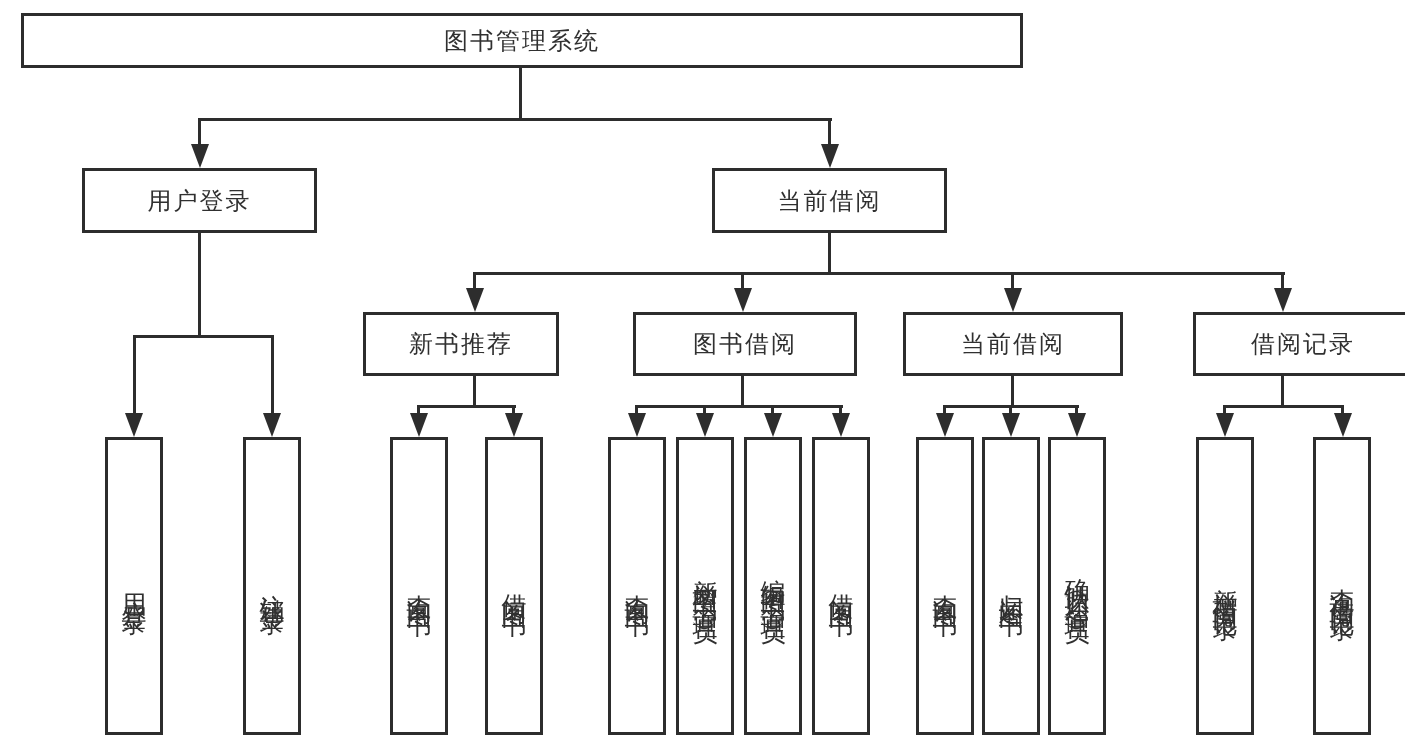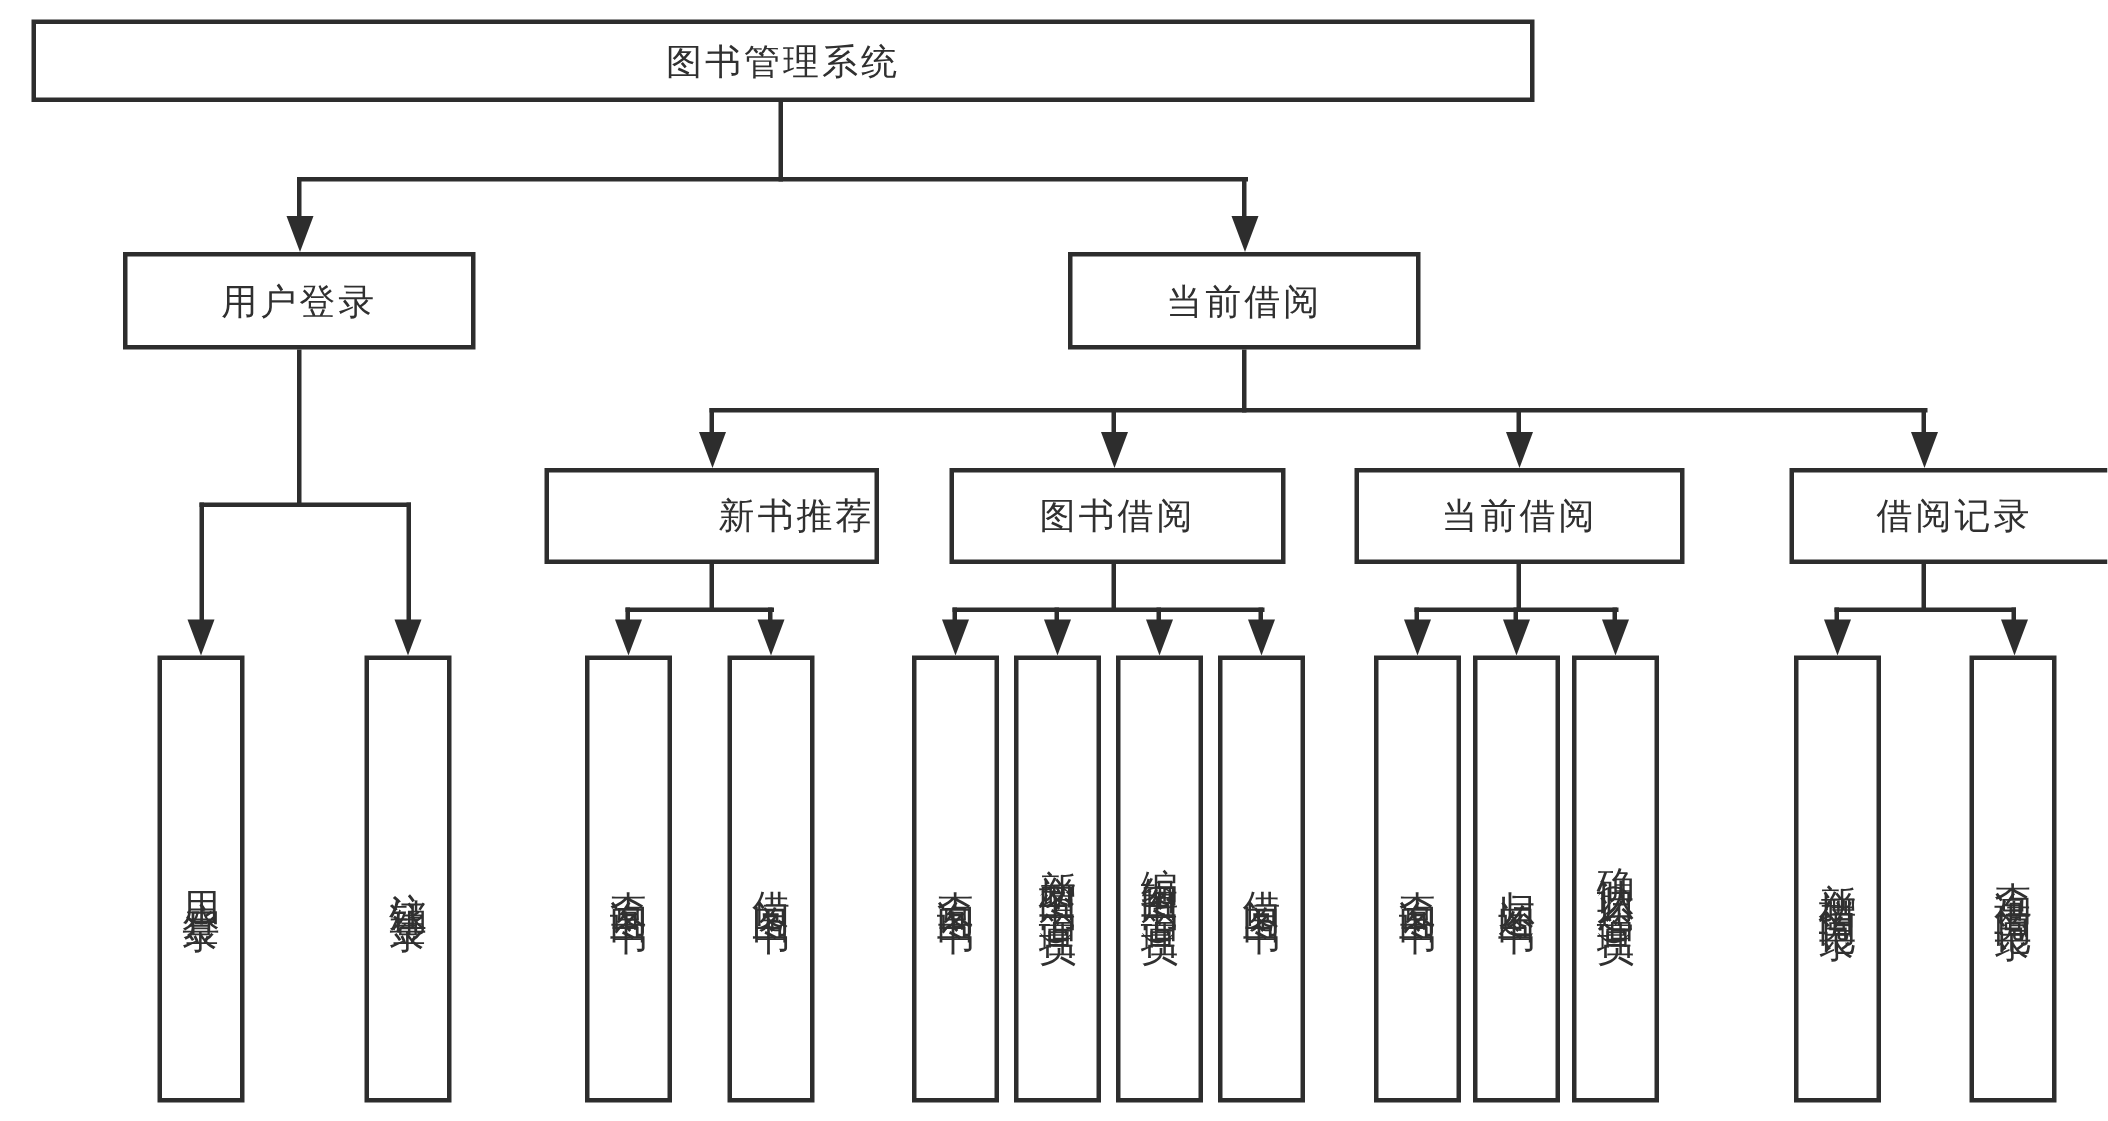--- a/index.html
+++ b/index.html
@@ -41,21 +41,21 @@
     <span>图书管理系统</span>
   </div>
 
   <div class="hbox" style="left:82px;top:168px;width:235px;height:65px;">
     <span>用户登录</span>
   </div>
   <div class="hbox" style="left:712px;top:168px;width:235px;height:65px;">
     <span>当前借阅</span>
   </div>
 
-  <div class="hbox" style="left:363px;top:312px;width:223px;height:64px;justify-content:flex-end;">
+  <div class="hbox" style="left:363px;top:312px;width:196px;height:64px;">
     <span>新书推荐</span>
   </div>
   <div class="hbox" style="left:633px;top:312px;width:224px;height:64px;">
     <span>图书借阅</span>
   </div>
   <div class="hbox" style="left:903px;top:312px;width:220px;height:64px;">
     <span>当前借阅</span>
   </div>
   <div class="hbox" style="left:1173px;top:312px;width:220px;height:64px;margin-left:20px;">
     <span>借阅记录</span>

